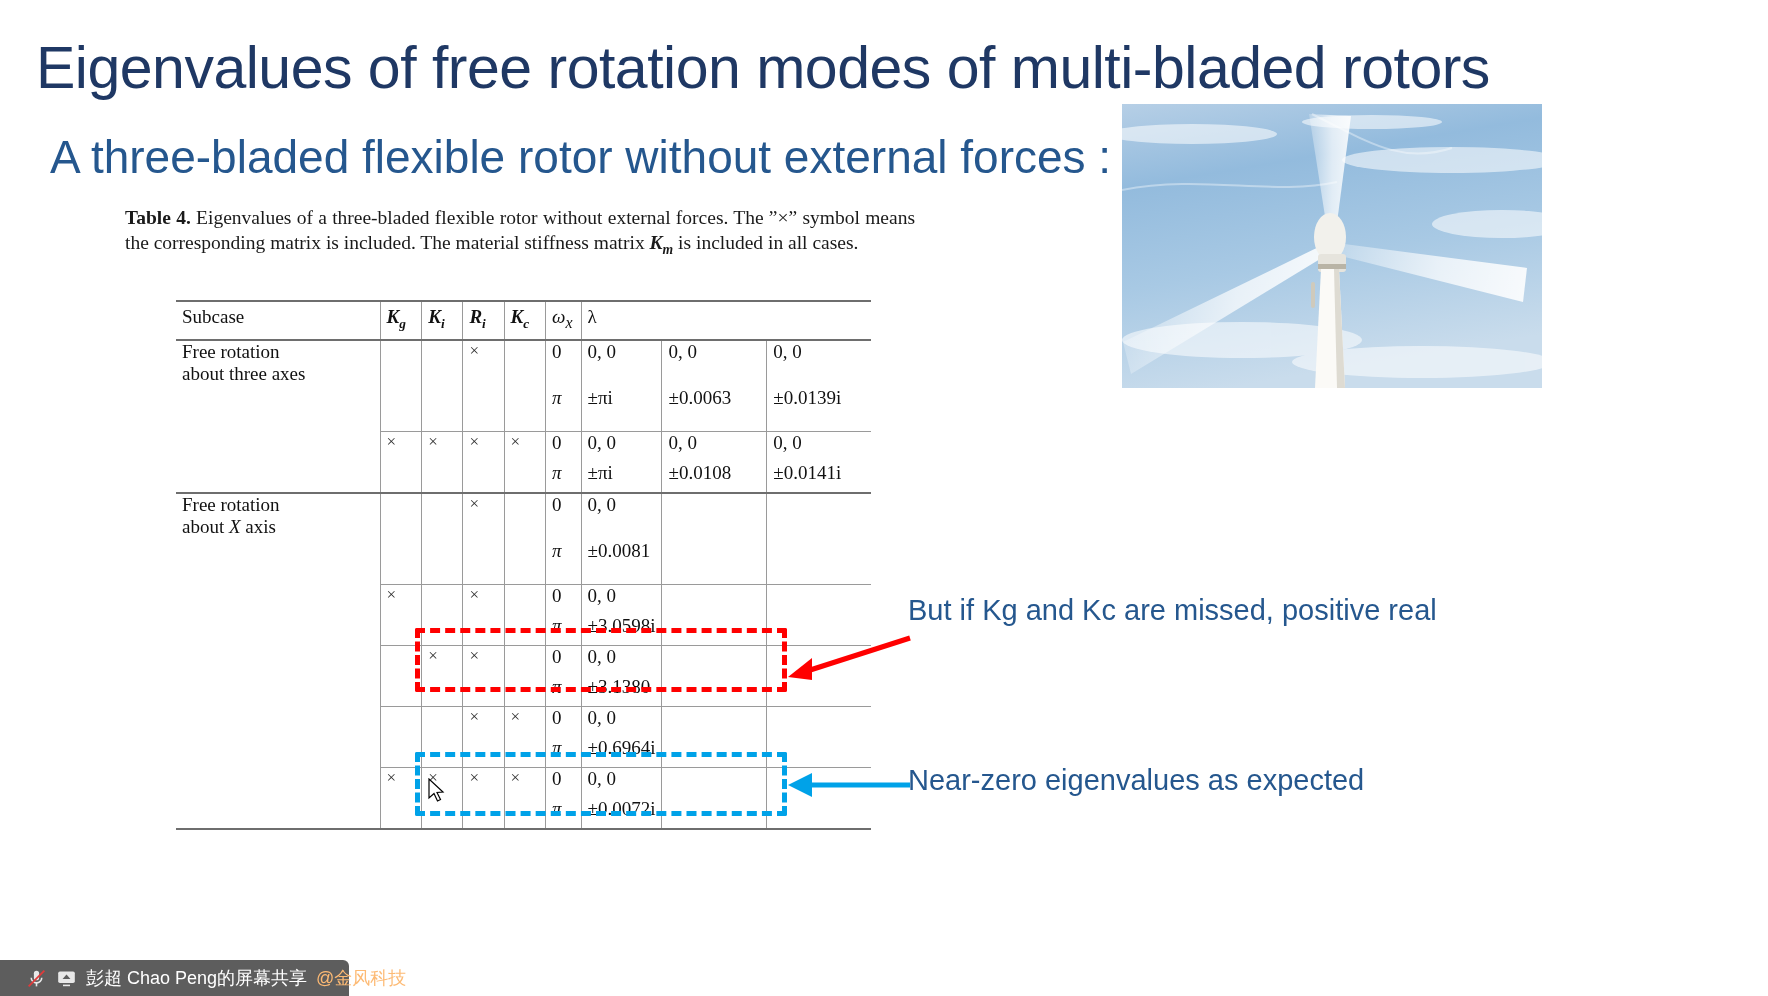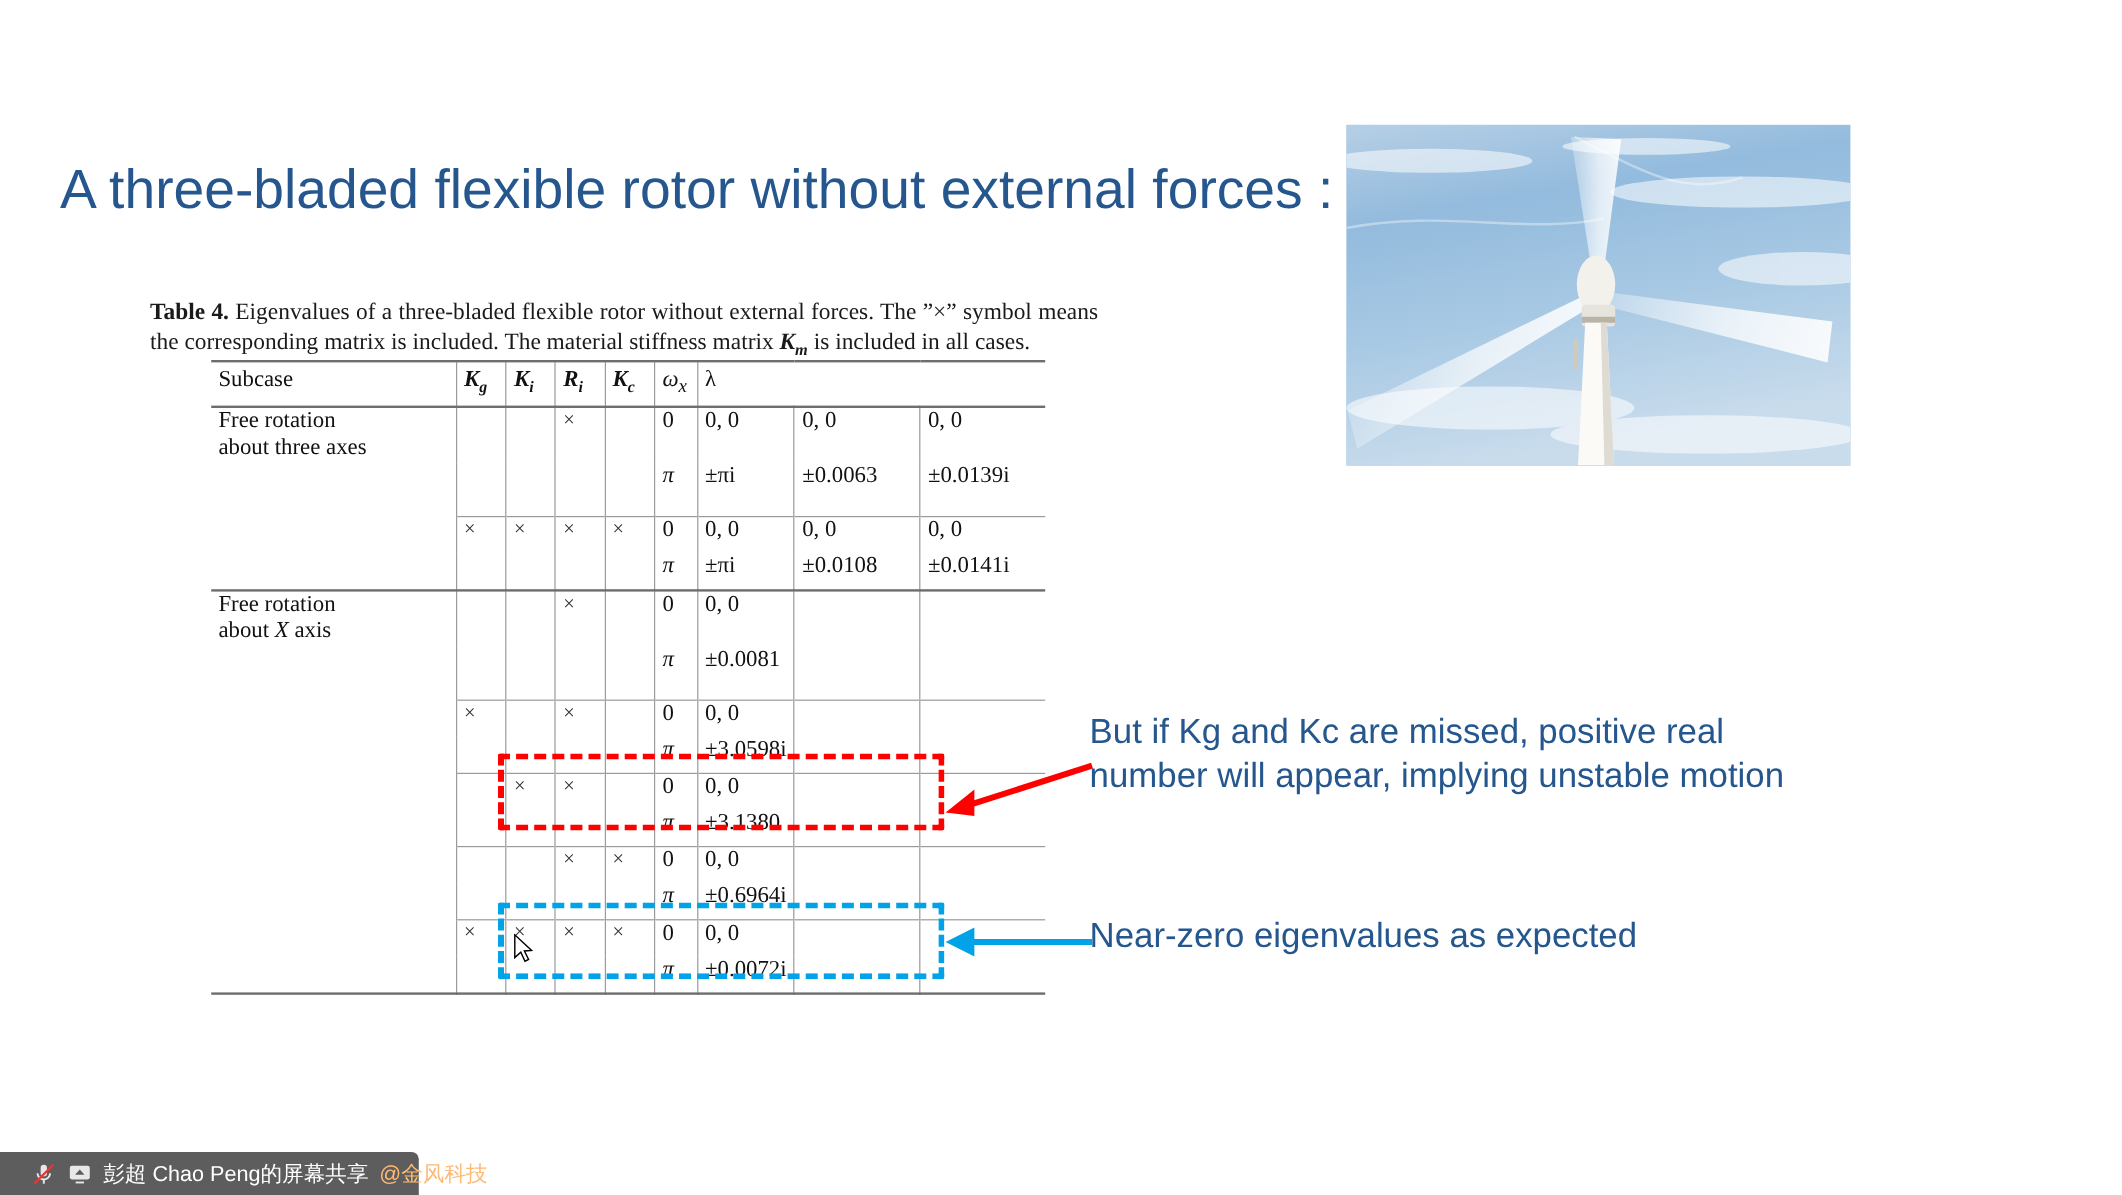--- a/index.html
+++ b/index.html
@@ -24,21 +24,21 @@
   
   .photo{
     position:absolute;left:1122px;top:104px;width:420px;height:284px;
     overflow:hidden;background:#9dc3e6;
   }
   .photo svg{display:block;width:100%;height:100%;}
 
   
   .paper{
     position:absolute;left:125px;top:205px;width:790px;
-    font-family:"Liberation Serif",serif;color:#1a1a1a;margin-top:43px;
+    font-family:"Liberation Serif",serif;color:#1a1a1a;
   }
   .caption{
     font-size:19.5px;line-height:1.30;text-align:justify;
   }
   .caption b{font-weight:700;}
   .kbold{font-weight:700;font-style:italic;}
   .kbold sub{font-style:italic;font-weight:700;font-size:.7em;}
 
   
   .tbl-wrap{position:absolute;left:176px;top:300px;width:695px;}
@@ -101,20 +101,21 @@
   .tb-text{color:#ffffff;font-size:18px;white-space:nowrap;
            font-family:"Liberation Sans",sans-serif;}
   .tb-brand{color:#fdba74;font-size:18px;white-space:nowrap;}
   .tb-ico{display:flex;align-items:center;}
 </style>
 </head>
 <body>
 
 <div class="slide">
 
+  <div class="title">Eigenvalues of free rotation modes of multi-bladed rotors</div>
   <div class="subtitle">A three-bladed flexible rotor without external forces :</div>
 
   <div class="photo">
     <svg viewBox="0 0 420 284" preserveAspectRatio="none">
       <defs>
         <linearGradient id="sky" x1="0" y1="0" x2="0.25" y2="1">
           <stop offset="0%" stop-color="#b6cfe6"></stop>
           <stop offset="28%" stop-color="#93bbdd"></stop>
           <stop offset="62%" stop-color="#a8c9e4"></stop>
           <stop offset="100%" stop-color="#c9dcec"></stop>
@@ -327,21 +328,20 @@
     <polygon points="6,47 30,28 30,50" fill="#FF0000"></polygon>
   </svg>
 
   <svg class="arrow" style="left:782px;top:765px;width:130px;height:40px;" viewBox="0 0 130 40">
     <line x1="128" y1="20" x2="24" y2="20" stroke="#00A2E8" stroke-width="5"></line>
     <polygon points="6,20 30,8 30,32" fill="#00A2E8"></polygon>
   </svg>
 
   <div class="note note-red">
     <div>But if Kg and Kc are missed, positive real</div>
-    <div>number will appear, implying unstable motion</div>
   </div>
   <div class="note note-blue">
     <div>Near-zero eigenvalues as expected</div>
   </div>
 
   <svg class="cursor" width="20" height="28" viewBox="0 0 20 28">
     <polygon points="1,1 1,20 6,15.5 9.5,23 12.5,21.5 9,14.5 15,14" fill="#ffffff" stroke="#000000" stroke-width="1.2"></polygon>
   </svg>
 
   <div class="taskbar">

